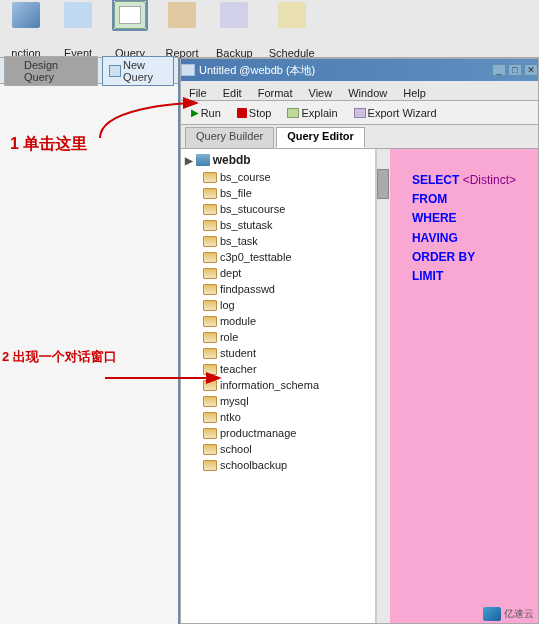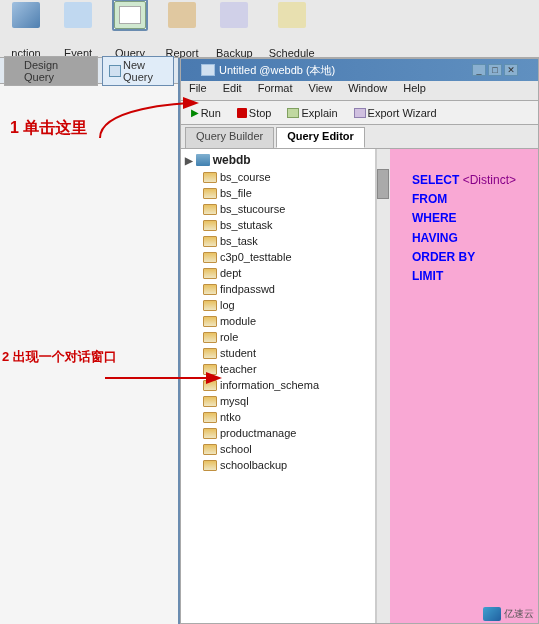--- a/index.html
+++ b/index.html
@@ -134,21 +134,21 @@
     .new-query-icon {
       width: 14px; height: 12px;
       background: #d0e0f0;
       border: 1px solid #6090b0;
     }
 
     
     .annotation-1 {
       position: absolute;
       left: 10px;
-      top: 60px;
+      top: 76px;
       z-index: 10;
     }
     .annotation-text {
       color: #cc0000;
       font-size: 16px;
       font-weight: bold;
     }
 
     .annotation-2 {
       position: absolute;
@@ -164,21 +164,21 @@
       flex-direction: column;
       background: #fff;
       border: 1px solid #aaa;
       margin: 0;
     }
 
     .window-titlebar {
       background: linear-gradient(to right, #4a7ab0, #6090c0);
       color: #fff;
       font-size: 11px;
-      padding: 3px 20px;
+      padding: 3px 0;
       display: flex;
       align-items: center;
       gap: 4px;
       height: 22px;
     }
     .window-titlebar-icon {
       width: 14px; height: 12px;
       background: #d0e0f0;
       border: 1px solid #a0c0e0;
     }
@@ -196,21 +196,21 @@
       align-items: center;
       justify-content: center;
       cursor: pointer;
       color: #333;
     }
 
     .window-menubar {
       background: #e8e8e8;
       border-bottom: 1px solid #aaa;
       display: flex;
-      align-items: flex-start;
+      align-items: flex-end;
       height: 20px;
       padding: 0 4px;
       gap: 8px;
     }
     .menu-item {
       font-size: 11px;
       color: #222;
       padding: 1px 4px;
       cursor: pointer;
     }

